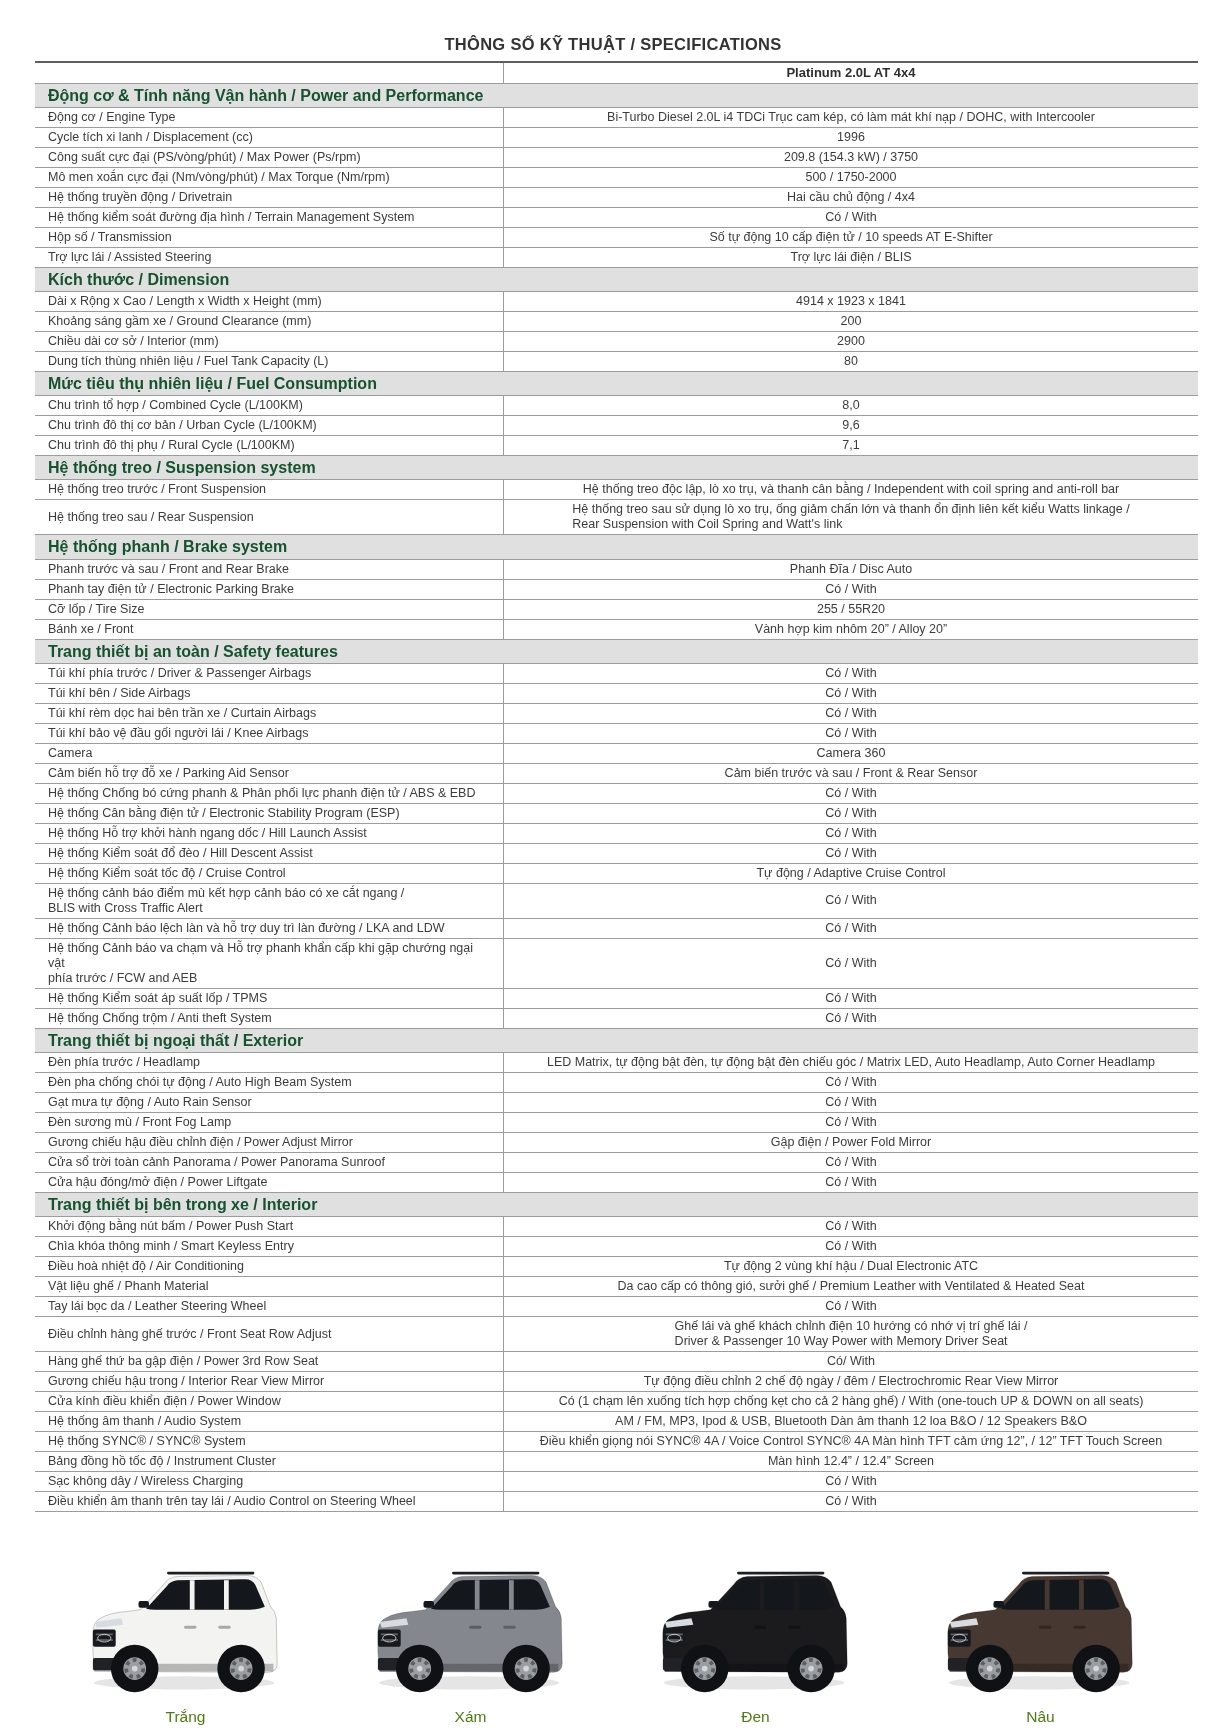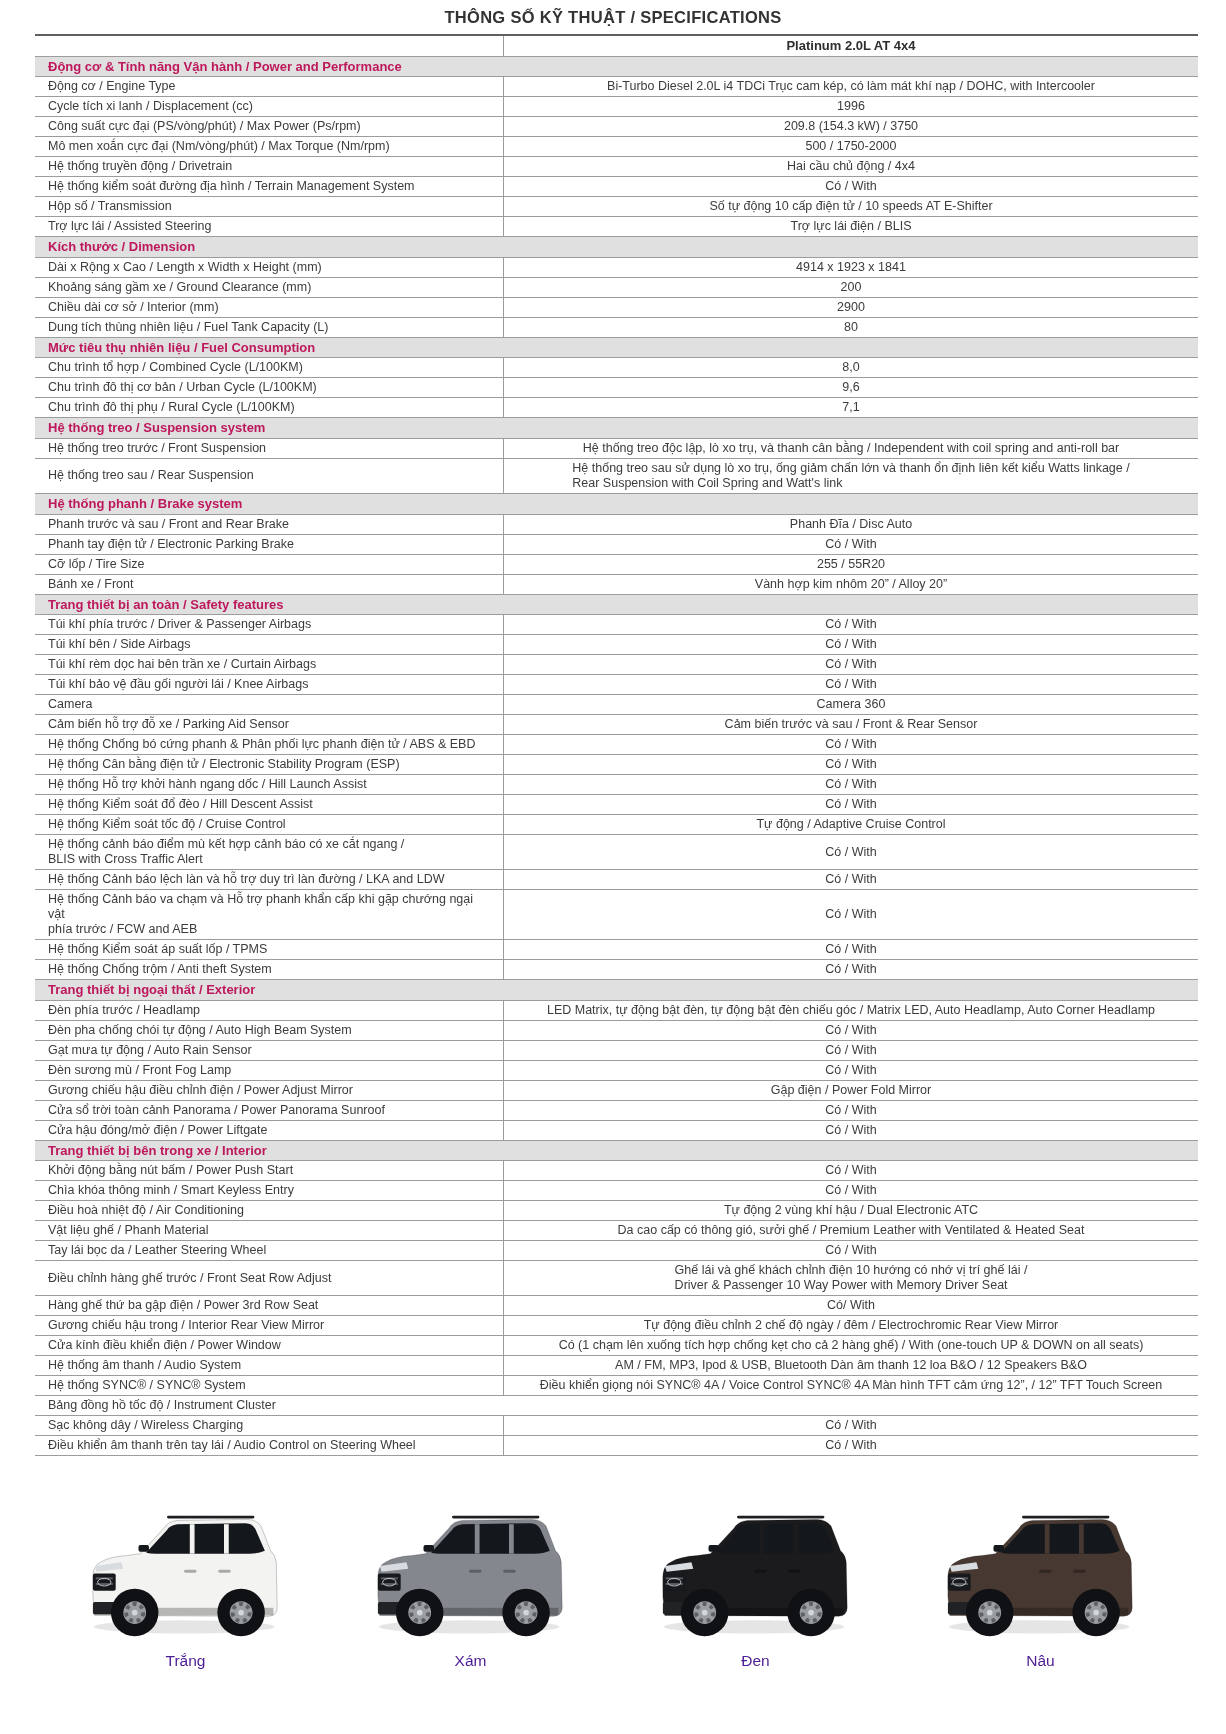--- a/index.html
+++ b/index.html
@@ -1,33 +1,33 @@
 <!DOCTYPE html>
 <html><head>
 <meta charset="utf-8">
 <style>
   * { box-sizing: border-box; margin: 0; padding: 0; }
   html,body { background:#ffffff; }
   body { font-family: "Liberation Sans", "DejaVu Sans", sans-serif; }
   .page { position: relative; width: 1226px; height: 1734px; background: #fff; overflow: hidden; margin: 0 auto; }
 
-  .title { padding-top: 8px; text-align: center; font-size: 16.5px; font-weight: bold; color: #333; letter-spacing: .3px; }
+  .title { padding-top: 35px; text-align: center; font-size: 16.5px; font-weight: bold; color: #333; letter-spacing: .3px; }
 
   .spec-table { margin: 7px 28px 0 35px; border-top: 2px solid #5f5f5f; }
   .row { display: flex; align-items: stretch; border-bottom: 1.5px solid #9c9c9c; min-height: 20px; }
   .cell { display: flex; align-items: center; font-size: 12.5px; color: #3c3c3c; line-height: 1.2; padding: 2px 10px; white-space: pre-line; }
   .cell.label { width: 468px; flex: none; padding-left: 13px; text-align: left; }
   .cell.value { flex: 1; justify-content: center; text-align: left; border-left: 1.5px solid #9c9c9c; }
   .row.colhead .cell.value { font-weight: bold; color: #2e2e2e; font-size: 13px; }
-  .row.section { background: #e0e0e0; font-weight: bold; color: #be185d; font-size: 13px; align-items: center; padding: 2px 10px 2px 13px; line-height: 1.2; }
+  .row.section { background: #e0e0e0; font-weight: bold; color: #14532d; font-size: 16px; align-items: center; padding: 2px 10px 2px 13px; line-height: 1.2; }
 
   .colors-strip { margin-top: 34px; display: flex; justify-content: center; }
   .color-item { width: 285px; display: flex; flex-direction: column; align-items: center; }
   .color-item svg { width: 228px; height: 152px; display: block; }
-  .color-label { margin-top: 10px; font-size: 15.5px; color: #4c1d95; }
+  .color-label { margin-top: 10px; font-size: 15.5px; color: #4d7c0f; }
   .defs-holder { position: absolute; width: 0; height: 0; overflow: hidden; }
 </style>
 </head>
 <body>
 
 <div class="page">
 
   <div class="title">THÔNG SỐ KỸ THUẬT / SPECIFICATIONS</div>
 
   <div class="spec-table">
@@ -263,20 +263,21 @@
         <div class="row">
           <div class="cell label">Hệ thống âm thanh / Audio System</div>
           <div class="cell value">AM / FM, MP3, Ipod &amp; USB, Bluetooth Dàn âm thanh 12 loa B&amp;O / 12 Speakers B&amp;O</div>
         </div>
         <div class="row">
           <div class="cell label">Hệ thống SYNC® / SYNC® System</div>
           <div class="cell value">Điều khiển giọng nói SYNC® 4A / Voice Control SYNC® 4A Màn hình TFT cảm ứng 12”, / 12” TFT Touch Screen</div>
         </div>
         <div class="row">
           <div class="cell label">Bảng đồng hồ tốc độ / Instrument Cluster</div>
+          <div class="cell value">Màn hình 12.4” / 12.4” Screen</div>
         </div>
         <div class="row">
           <div class="cell label">Sạc không dây / Wireless Charging</div>
           <div class="cell value">Có / With</div>
         </div>
         <div class="row">
           <div class="cell label">Điều khiển âm thanh trên tay lái / Audio Control on Steering Wheel</div>
           <div class="cell value">Có / With</div>
         </div>
       </div>

